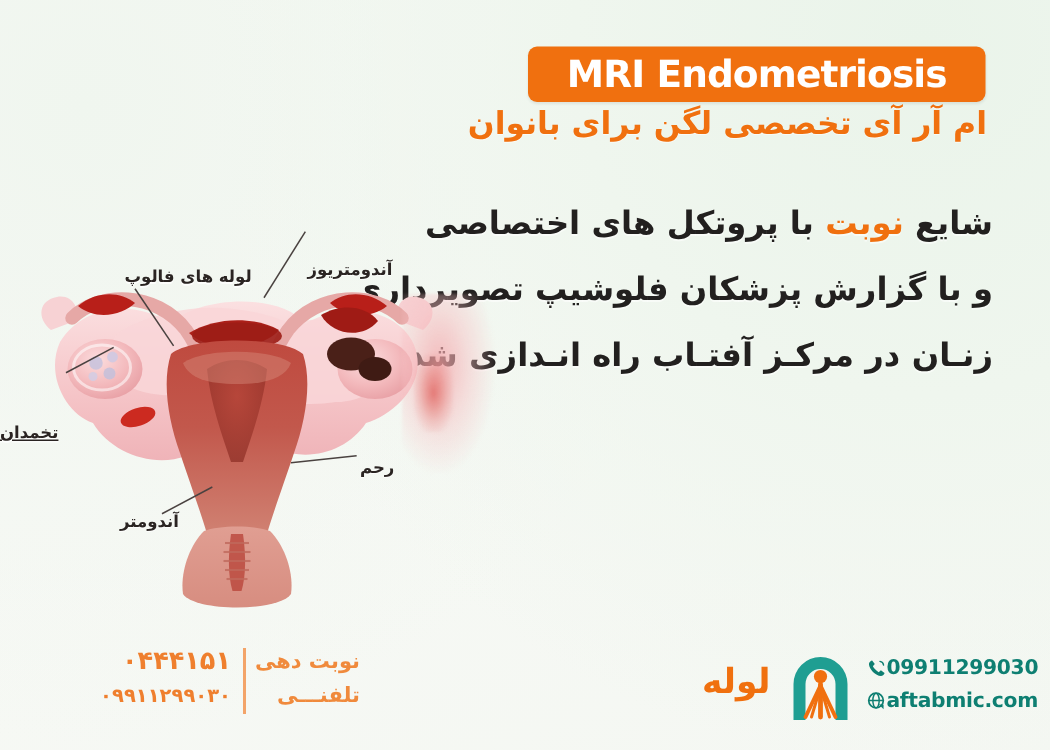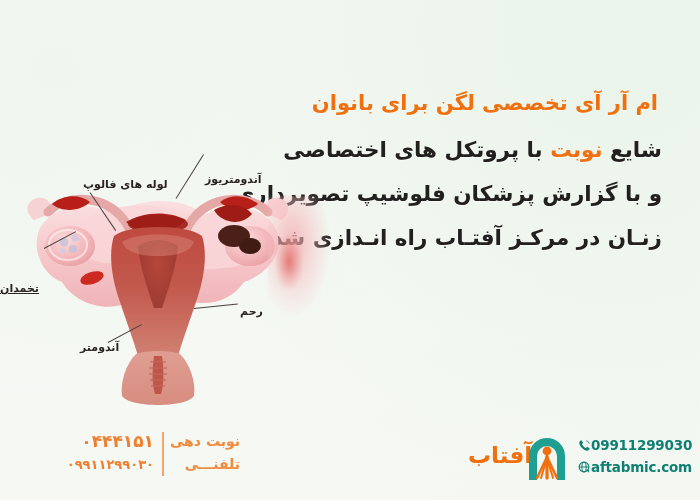--- a/index.html
+++ b/index.html
@@ -22,21 +22,21 @@
     background:#f0700f;border-radius:6px;
     display:flex;align-items:center;justify-content:center;
     box-shadow:0 1px 2px rgba(0,0,0,.08);
   }
   .title-badge span{
     color:#ffffff;font-weight:bold;font-size:25px;letter-spacing:-.6px;
     font-family:"DejaVu Sans","Liberation Sans",sans-serif;
     white-space:nowrap;
   }
   .subtitle{
-    position:absolute;right:42px;top:91px;width:330px;
+    position:absolute;right:42px;top:70px;width:330px;
     text-align:right;direction:rtl;
     color:#f0700f;font-weight:bold;font-size:21px;white-space:nowrap;
     text-shadow:0 1px 0 rgba(255,255,255,.6);
   }
 
   
   .body-copy{
     position:absolute;right:38px;top:128px;width:352px;
     direction:rtl;text-align:right;
     color:#22201f;font-weight:bold;font-size:21.5px;line-height:44px;
@@ -96,20 +96,23 @@
   .contact-row .txt{
     color:#0e7f72;font-weight:bold;font-size:13.5px;white-space:nowrap;letter-spacing:-.2px;
   }
   .cicon{width:13px;height:13px;flex:0 0 13px;}
 </style>
 </head>
 <body>
 
 <div id="poster">
 
+  <div class="title-badge">
+    <span>MRI Endometriosis</span>
+  </div>
   <div class="subtitle">ام آر آی تخصصی لگن برای بانوان</div>
 
   <div class="body-copy">
     <span class="ln">
       <span>شایع </span><span class="hl">نوبت</span><span> با پروتکل های اختصاصی</span>
     </span>
     <span class="ln">و با گزارش  پزشکان فلوشیپ تصویرداری</span>
     <span class="ln">زنـان در مرکـز آفتـاب راه انـدازی شد.</span>
   </div>
 
@@ -219,21 +222,21 @@
       <div>تلفنـــی</div>
     </div>
     <div class="divider"></div>
     <div class="nums">
       <div class="n1">۰۴۴۴۱۵۱</div>
       <div class="n2">۰۹۹۱۱۲۹۹۰۳۰</div>
     </div>
   </div>
 
   <div class="brand">
-    <div class="brand-word">آفتاب</div>
+    <div class="brand-word">لوله</div>
 
     <div class="brand-mark">
       <svg viewBox="0 0 46 50" xmlns="http://www.w3.org/2000/svg">
         <path d="M5,48 L5,24 A18,18 0 0 1 41,24 L41,48 L33,48 L33,24 A10,10 0 0 0 13,24 L13,48 Z" fill="#1f9e92"></path>
         <circle cx="23" cy="19" r="4.4" fill="#f0700f"></circle>
         <path d="M23,24 L23,46" stroke="#f0700f" stroke-width="3.2" stroke-linecap="round"></path>
         <path d="M23,25 L13,46" stroke="#f0700f" stroke-width="2.6" stroke-linecap="round"></path>
         <path d="M23,25 L33,46" stroke="#f0700f" stroke-width="2.6" stroke-linecap="round"></path>
         <path d="M23,26 L17,46" stroke="#f0700f" stroke-width="2" stroke-linecap="round"></path>
         <path d="M23,26 L29,46" stroke="#f0700f" stroke-width="2" stroke-linecap="round"></path>

